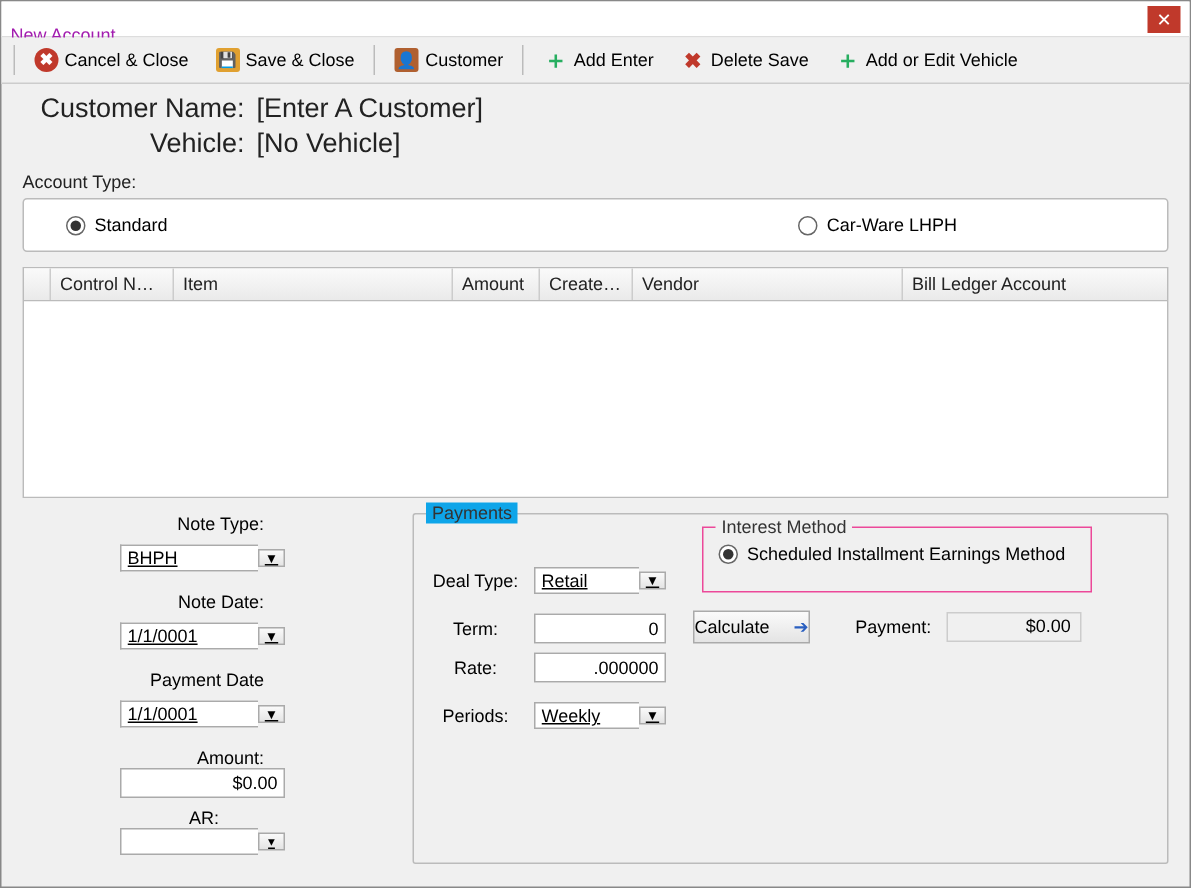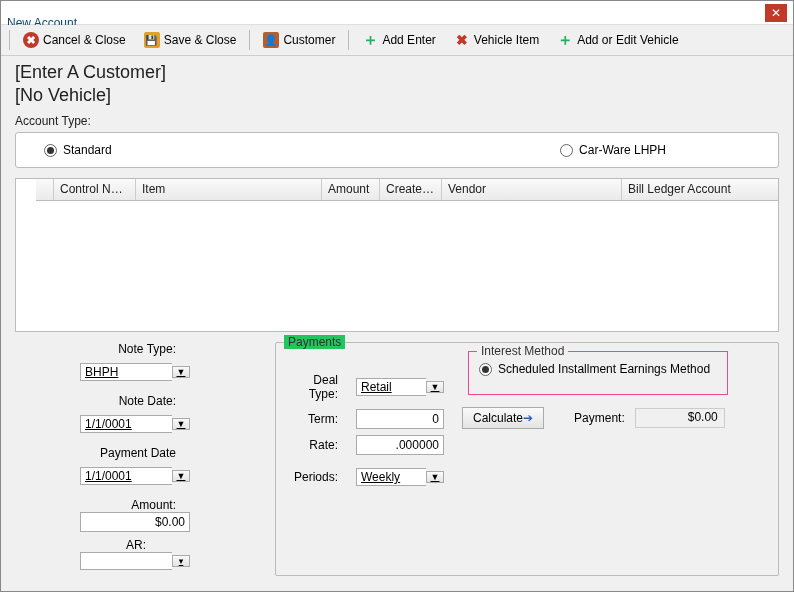--- a/index.html
+++ b/index.html
@@ -21,21 +21,21 @@
   }
   .titlebar {
     background: #fff;
     height: 24px;
     display: flex;
     align-items: center;
     padding: 0 6px;
     justify-content: space-between;
     border-bottom: 1px solid #ddd;
   }
-  .titlebar .title { color: #0c4a6e; margin-top: 20px; }
+  .titlebar .title { color: #a21caf; margin-top: 20px; }
   .close-btn {
     width: 22px; height: 18px;
     background: #c0392b;
     color: #fff;
     text-align: center;
     line-height: 18px;
     font-size: 12px;
     cursor: pointer;
   }
   .toolbar {
@@ -75,21 +75,21 @@
   .hdr-label { width: 156px; text-align:right; font-size:18px; color:#222; padding-right:8px;}
   .hdr-value { font-size:18px; color:#222;}
   .section-label { margin-top:8px; margin-bottom:4px; color:#222;}
   .acct-type-box {
     border:1px solid #bbb; border-radius:3px; background:#fff;
     padding:10px 28px; display:flex; gap:60px; align-items:center;
   }
   .radio-row { display:flex; align-items:center; gap:6px; cursor:pointer;}
   .radio { width:13px; height:13px; border:1px solid #666; border-radius:50%; display:inline-flex; align-items:center; justify-content:center; background:#fff;}
   .radio .dot{ width:7px; height:7px; border-radius:50%; background:#333;}
-  .grid-wrap { margin-top:10px; border:1px solid #bbb; background:#fff;padding-left:20px;}
+  .grid-wrap { margin-top:10px; border:1px solid #bbb; background:#fff;}
   .grid-head {
     display:flex; background:linear-gradient(#fafafa,#eaeaea);
     border-bottom:1px solid #bbb; height:22px;
   }
   .grid-head div{
     border-right:1px solid #ccc; padding:3px 6px; font-size:12px; color:#222;
     overflow:hidden; white-space:nowrap; text-overflow:ellipsis;
   }
   .grid-col-handle{ width:18px; background:linear-gradient(#fafafa,#eaeaea);}
   .grid-body{ height:130px; background:#fff;}
@@ -115,34 +115,34 @@
   .left-col{ width:240px;}
   .left-col .form-row{ display:flex; align-items:center; margin-bottom:6px;flex-direction:column;}
   .left-col .form-row label{ width:94px; text-align:right; padding-right:6px;}
   .num-input{
     border:1px solid #aaa; padding:1px 4px; height:20px; width:110px; text-align:right; background:#fff; font:inherit;
   }
   .fieldset{
     border:1px solid #bbb; border-radius:2px; padding:8px 10px 10px 10px; position:relative; flex:1;
   }
   .fieldset .legend{
-    position:absolute; top:-8px; left:8px; background:#22c55e; padding:0 4px; font-size:12px; color:#333;
+    position:absolute; top:-8px; left:8px; background:#0ea5e9; padding:0 4px; font-size:12px; color:#333;
   }
   .pay-row{ display:flex; align-items:center; margin-bottom:6px;}
-  .pay-row label{ width:70px; text-align:right; padding-right:18px;}
+  .pay-row label{ width:70px; text-align:center; padding-right:8px;}
   .interest-box{
     border:1px solid #ec4899; position:relative; padding:10px 10px 8px 10px; margin-left:6px; width:260px;
   }
   .interest-box .legend{
     position:absolute; top:-8px; left:8px; background:#f0f0f0; padding:0 4px;
   }
   .pay-cols{ display:flex; gap:6px;}
   .calc-btn{
     border:1px solid #aaa; background:linear-gradient(#fafafa,#e4e4e4);
-    padding:2px 10px; display:inline-flex; align-items:center; cursor:pointer; height:22px;text-align:center;
+    padding:2px 0; display:inline-flex; align-items:center; gap:16px; cursor:pointer; height:22px;text-align:center;
   }
   .arrow-blue{ color:#2a5fc0; font-size:12px;}
   .readonly-box{
     border:1px solid #ccc; background:#f0f0f0; height:20px; width:90px; text-align:right; padding:1px 6px;
   }
   .bottom-row{ display:flex; align-items:center; gap:10px; margin-top:2px;}
 </style>
 </head>
 <body>
 
@@ -169,47 +169,49 @@
       <span class="icon icon-cust">👤</span>
       <span>Customer</span>
     </div>
     <div class="tb-sep"></div>
     <div class="tb-btn">
       <span class="icon icon-plus-green">＋</span>
       <span>Add Enter</span>
     </div>
     <div class="tb-btn">
       <span class="icon icon-x-red">✖</span>
-      <span>Vehicle Item</span>
+      <span>Delete Save</span>
     </div>
     <div class="tb-btn">
       <span class="icon icon-plus-green">＋</span>
       <span>Add or Edit Vehicle</span>
     </div>
   </div>
 
   <div class="content">
 
     <div class="hdr-row">
+      <div class="hdr-label">Customer Name:</div>
       <div class="hdr-value">[Enter A Customer]</div>
     </div>
     <div class="hdr-row">
+      <div class="hdr-label">Vehicle:</div>
       <div class="hdr-value">[No Vehicle]</div>
     </div>
 
     <div class="section-label">Account Type:</div>
     <div class="acct-type-box">
       <div class="radio-row">
         <span class="radio">
             <span class="dot"></span>
           </span>
         <span>Standard</span>
       </div>
       <div style="flex:1"></div>
-      <div class="radio-row" style="margin-right:84px">
+      <div class="radio-row" style="margin-right:112px">
         <span class="radio"></span>
         <span>Car-Ware LHPH</span>
       </div>
     </div>
 
     <div class="grid-wrap">
       <div class="grid-head">
         <div class="grid-col-handle"></div>
         <div style="width:82px">Control Num…</div>
         <div style="width:186px">Item</div>

